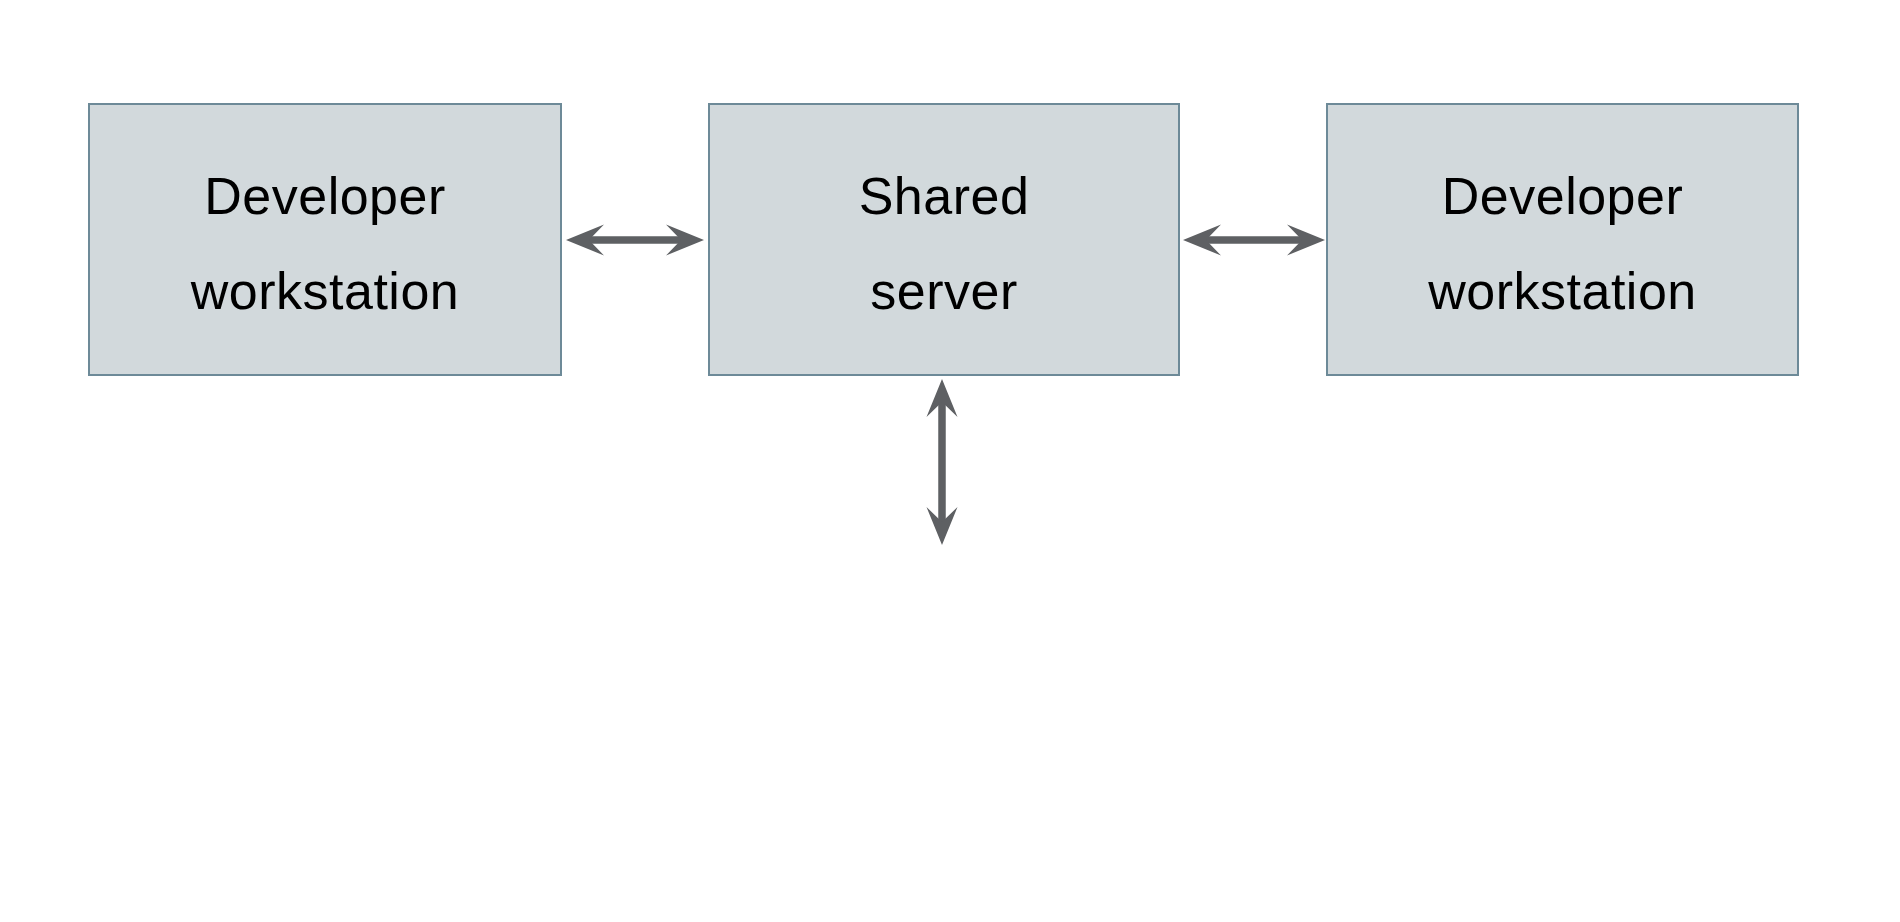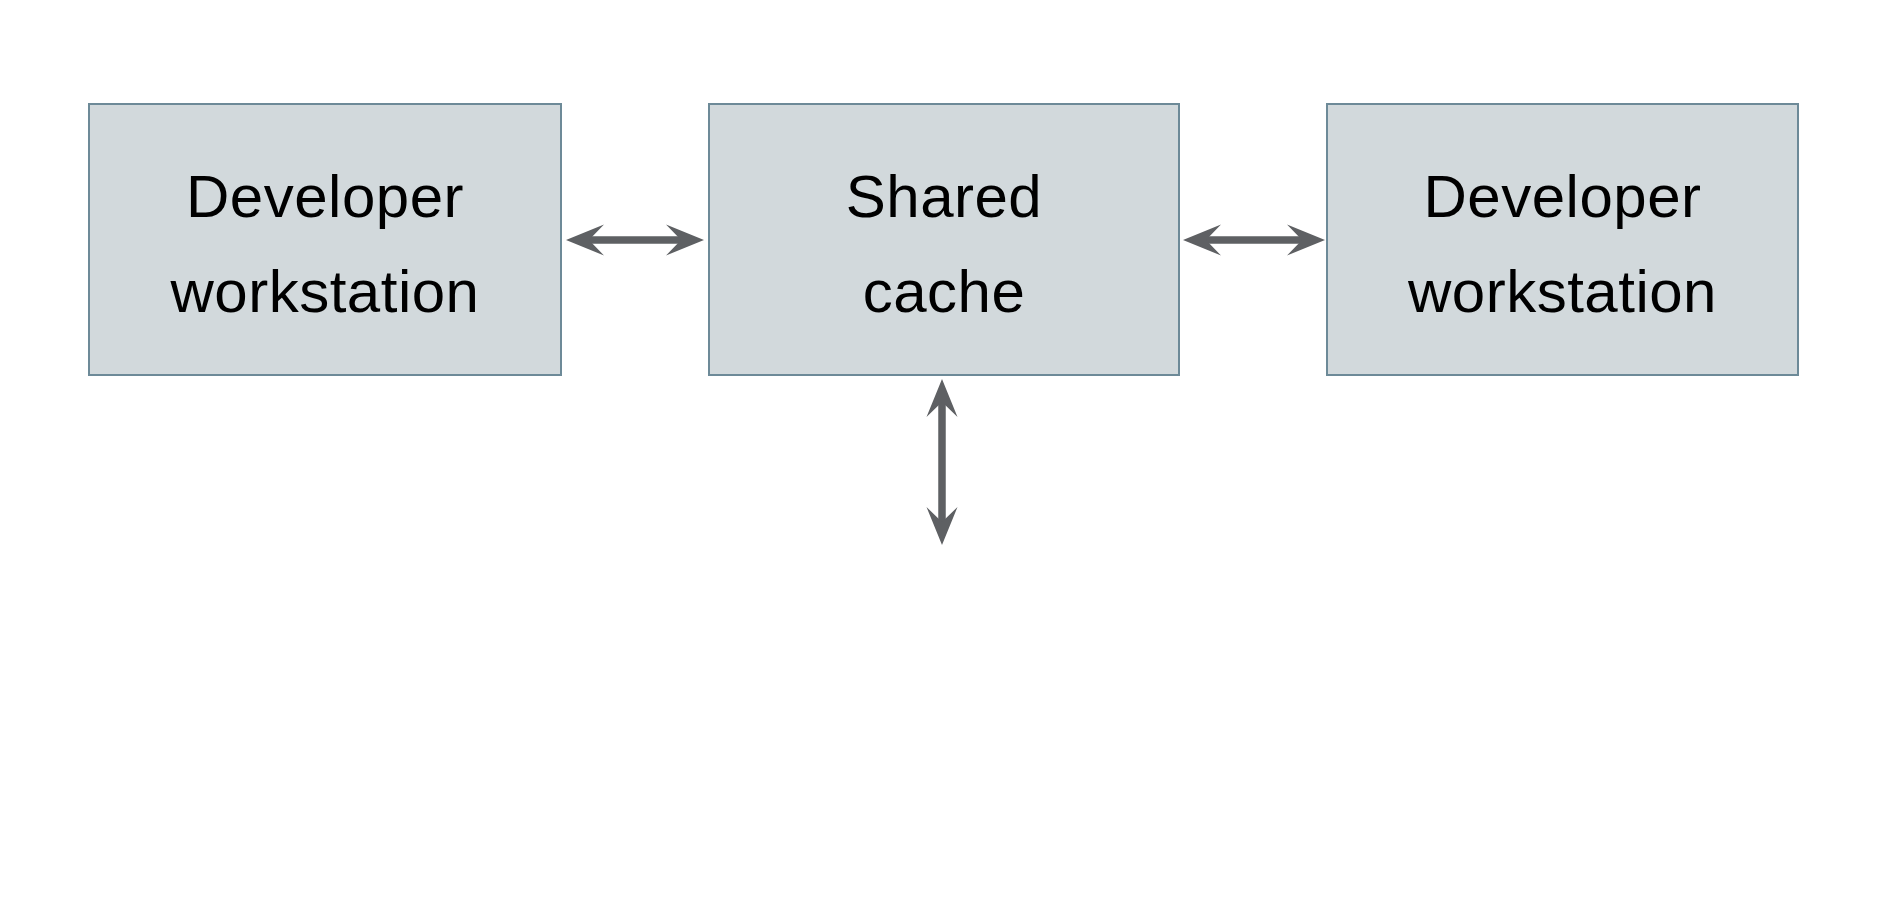--- a/index.html
+++ b/index.html
@@ -36,21 +36,21 @@
     box-sizing: border-box;
     background: var(--node-fill, #d2d9dc);
     border: 2.5px solid var(--node-border, #6d8a98);
     display: flex;
     align-items: center;
     justify-content: center;
     text-align: center;
   }
   .node-label {
     color: var(--text-color, #000000);
-    font-size: 60px;
+    font-size: 52px;
     line-height: 95px;
     letter-spacing: 0.5px;
     white-space: pre-line;
     transform: translateY(4px);
   }
   .node-dev-left   { left: 88px;   top: 103px; width: 474px; height: 273px; }
   .node-cache      { left: 708px;  top: 103px; width: 472px; height: 273px; }
   .node-dev-right  { left: 1326px; top: 103px; width: 473px; height: 273px; }
   .node-ci         { left: 708px;  top: 547px; width: 472px; height: 273px; }
 </style>
@@ -80,21 +80,21 @@
     </g>
   </svg>
 
   <div class="node node-dev-left">
     <span class="node-label">Developer
 workstation</span>
   </div>
 
   <div class="node node-cache">
     <span class="node-label">Shared
-cache</span>
+server</span>
   </div>
 
   <div class="node node-dev-right">
     <span class="node-label">Developer
 workstation</span>
   </div>
 
 
 </div>
 

